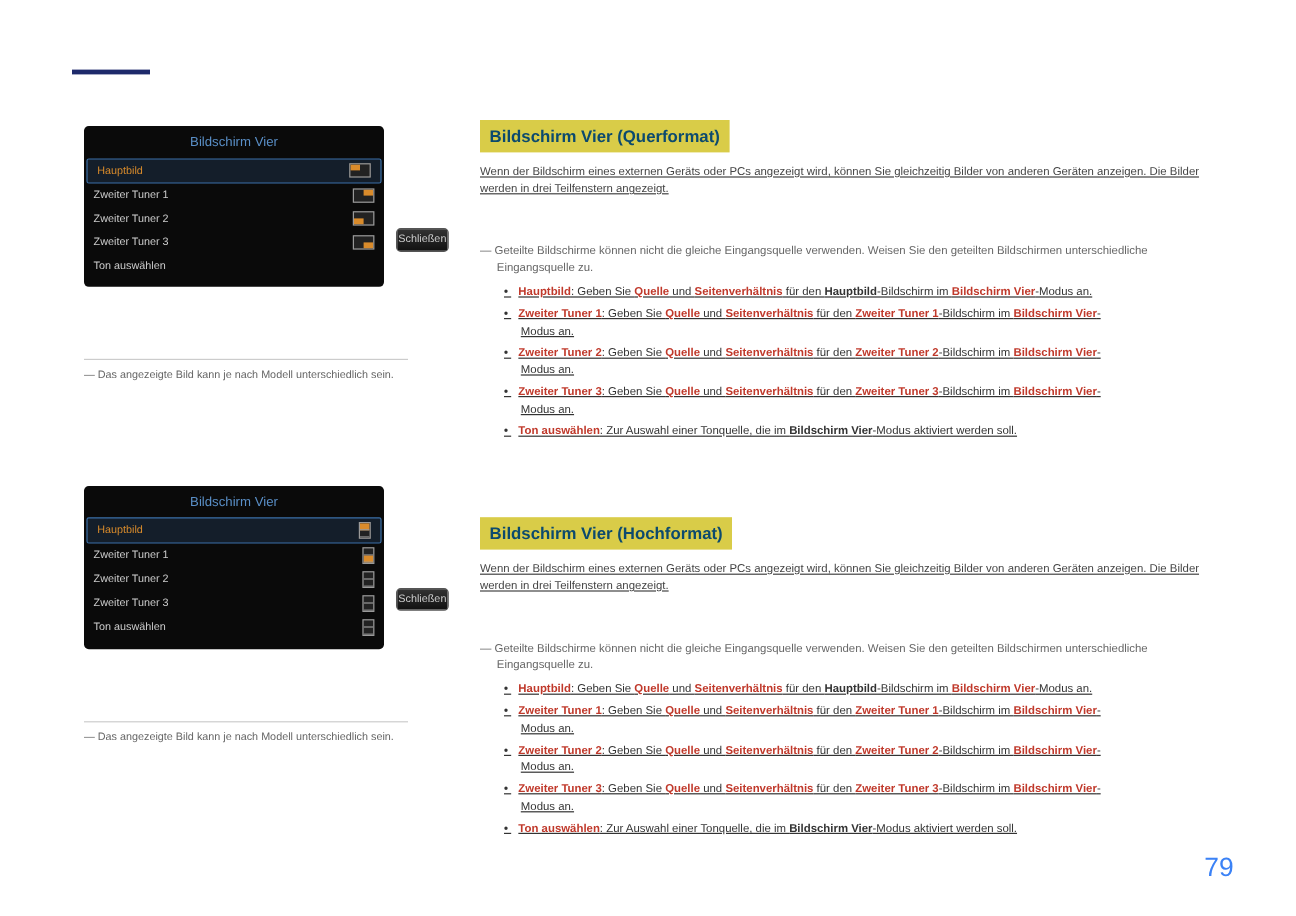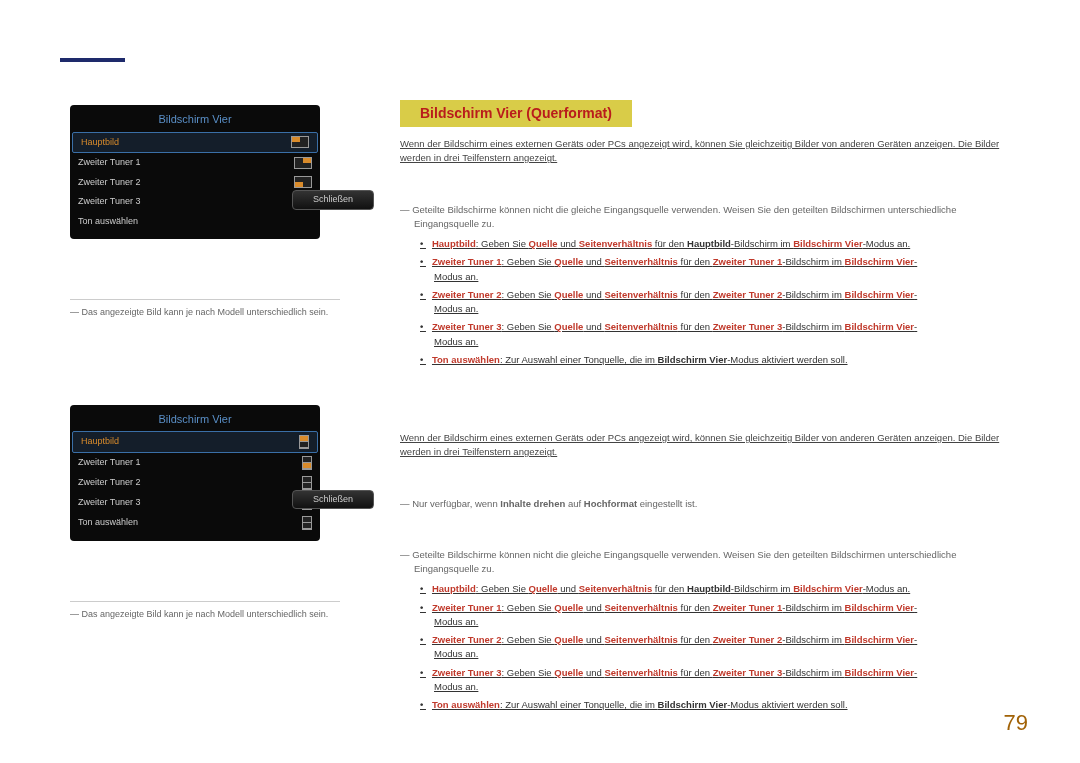--- a/index.html
+++ b/index.html
@@ -13,34 +13,34 @@
 .highlight-row { border: 1px solid #3a6fa7; background: rgba(60,110,170,0.2); display: flex; align-items: center; justify-content: space-between; padding: 3px 8px; margin: 0 2px; border-radius: 2px; }
 .highlight-row .label { color: #d98b2b; font-size: 9px; }
 .row { color: #ccc; display: flex; align-items: center; justify-content: space-between; padding: 3px 8px; font-size: 9px; }
 .icon-box { width: 18px; height: 12px; border: 1px solid #999; display: flex; overflow: hidden; background: #222; }
 .icon-box.q { flex-wrap: wrap; }
 .icon-box.q div { width: 50%; height: 50%; }
 .icon-box.q .hl { background: #d98b2b; }
 .icon-box.h { flex-direction: column; }
 .icon-box.h div { height: 50%; border-bottom: 1px solid #999; }
 .icon-box.h .hl { background: #d98b2b; }
-.close-btn { position: absolute; right: -54px; top: 90px; background: linear-gradient(#333,#111); border: 1px solid #555; color: #ccc; padding: 2px 20px; font-size: 9px; border-radius: 4px; }
+.close-btn { position: absolute; right: -54px; top: 90px; background: linear-gradient(#333,#111); border: 1px solid #555; color: #ccc; padding: 2px 1px; font-size: 9px; border-radius: 4px; }
 .screen-wrapper { position: relative; display: inline-block; }
 .footnote { font-size: 9px; color: #666; margin-top: 20px; padding-top: 6px; border-top: 0.5px solid #ccc; width: 270px; margin-bottom: 80px; }
 .footnote::before { content: "― "; }
-.section-title { background: #d9cc48; display: inline-block; padding: 3px 20px; font-size: 14px; font-weight: bold; color: #b91c1c; margin-bottom: 10px; }
+.section-title { background: #d9cc48; display: inline-block; padding: 3px 8px; font-size: 14px; font-weight: bold; color: #0c4a6e; margin-bottom: 10px; }
 .intro { font-size: 9.5px; color: #444; margin-bottom: 10px; text-decoration: underline; }
 .note-line { font-size: 9.5px; color: #666; padding-left: 14px; text-indent: -14px; margin-bottom: 6px; margin-top: 37px; }
 .note-line::before { content: "― "; }
 ul.bullets { list-style: none; padding-left: 20px; text-decoration: underline; }
 ul.bullets li { font-size: 9.5px; color: #333; margin-bottom: 4px; padding-left: 14px; text-indent: -14px; }
 ul.bullets li::before { content: "• "; font-weight: bold; padding-right: 6px; }
 .hl { color: #c0392b; font-weight: 600; }
 .bold { font-weight: 600; }
-.page-num { position: absolute; bottom: 24px; right: 52px; font-size: 22px; color: #a16207; }
+.page-num { position: absolute; bottom: 24px; right: 52px; font-size: 22px; color: #3b82f6; }
 </style>
 </head>
 <body>
 
 <div class="accent-bar"></div>
 
 <div class="page">
   <div class="left-col">
     
     <div class="screen-wrapper">
@@ -145,22 +145,22 @@
       <li><span class="hl">Hauptbild</span><span>: Geben Sie </span><span class="hl">Quelle</span><span> und </span><span class="hl">Seitenverhältnis</span><span> für den </span><span class="bold">Hauptbild</span><span>-Bildschirm im </span><span class="hl">Bildschirm Vier</span><span>-Modus an.</span></li>
       <li><span class="hl">Zweiter Tuner 1</span><span>: Geben Sie </span><span class="hl">Quelle</span><span> und </span><span class="hl">Seitenverhältnis</span><span> für den </span><span class="hl">Zweiter Tuner 1</span><span>-Bildschirm im </span><span class="hl">Bildschirm Vier</span><span>-<br>Modus an.</span></li>
       <li><span class="hl">Zweiter Tuner 2</span><span>: Geben Sie </span><span class="hl">Quelle</span><span> und </span><span class="hl">Seitenverhältnis</span><span> für den </span><span class="hl">Zweiter Tuner 2</span><span>-Bildschirm im </span><span class="hl">Bildschirm Vier</span><span>-<br>Modus an.</span></li>
       <li><span class="hl">Zweiter Tuner 3</span><span>: Geben Sie </span><span class="hl">Quelle</span><span> und </span><span class="hl">Seitenverhältnis</span><span> für den </span><span class="hl">Zweiter Tuner 3</span><span>-Bildschirm im </span><span class="hl">Bildschirm Vier</span><span>-<br>Modus an.</span></li>
       <li><span class="hl">Ton auswählen</span><span>: Zur Auswahl einer Tonquelle, die im </span><span class="bold">Bildschirm Vier</span><span>-Modus aktiviert werden soll.</span></li>
     </ul>
 
     <div style="height:60px"></div>
 
     
+    <div class="section-title">Bildschirm Vier (Hochformat)</div>
     <div class="intro">Wenn der Bildschirm eines externen Geräts oder PCs angezeigt wird, können Sie gleichzeitig Bilder von anderen Geräten anzeigen. Die Bilder werden in drei Teilfenstern angezeigt.</div>
-    <div class="note-line"><span>Nur verfügbar, wenn </span><span class="bold">Inhalte drehen</span><span> auf </span><span class="bold">Hochformat</span><span> eingestellt ist.</span></div>
     <div class="note-line">Geteilte Bildschirme können nicht die gleiche Eingangsquelle verwenden. Weisen Sie den geteilten Bildschirmen unterschiedliche Eingangsquelle zu.</div>
     <ul class="bullets">
       <li><span class="hl">Hauptbild</span><span>: Geben Sie </span><span class="hl">Quelle</span><span> und </span><span class="hl">Seitenverhältnis</span><span> für den </span><span class="bold">Hauptbild</span><span>-Bildschirm im </span><span class="hl">Bildschirm Vier</span><span>-Modus an.</span></li>
       <li><span class="hl">Zweiter Tuner 1</span><span>: Geben Sie </span><span class="hl">Quelle</span><span> und </span><span class="hl">Seitenverhältnis</span><span> für den </span><span class="hl">Zweiter Tuner 1</span><span>-Bildschirm im </span><span class="hl">Bildschirm Vier</span><span>-<br>Modus an.</span></li>
       <li><span class="hl">Zweiter Tuner 2</span><span>: Geben Sie </span><span class="hl">Quelle</span><span> und </span><span class="hl">Seitenverhältnis</span><span> für den </span><span class="hl">Zweiter Tuner 2</span><span>-Bildschirm im </span><span class="hl">Bildschirm Vier</span><span>-<br>Modus an.</span></li>
       <li><span class="hl">Zweiter Tuner 3</span><span>: Geben Sie </span><span class="hl">Quelle</span><span> und </span><span class="hl">Seitenverhältnis</span><span> für den </span><span class="hl">Zweiter Tuner 3</span><span>-Bildschirm im </span><span class="hl">Bildschirm Vier</span><span>-<br>Modus an.</span></li>
       <li><span class="hl">Ton auswählen</span><span>: Zur Auswahl einer Tonquelle, die im </span><span class="bold">Bildschirm Vier</span><span>-Modus aktiviert werden soll.</span></li>
     </ul>
   </div>
 </div>

